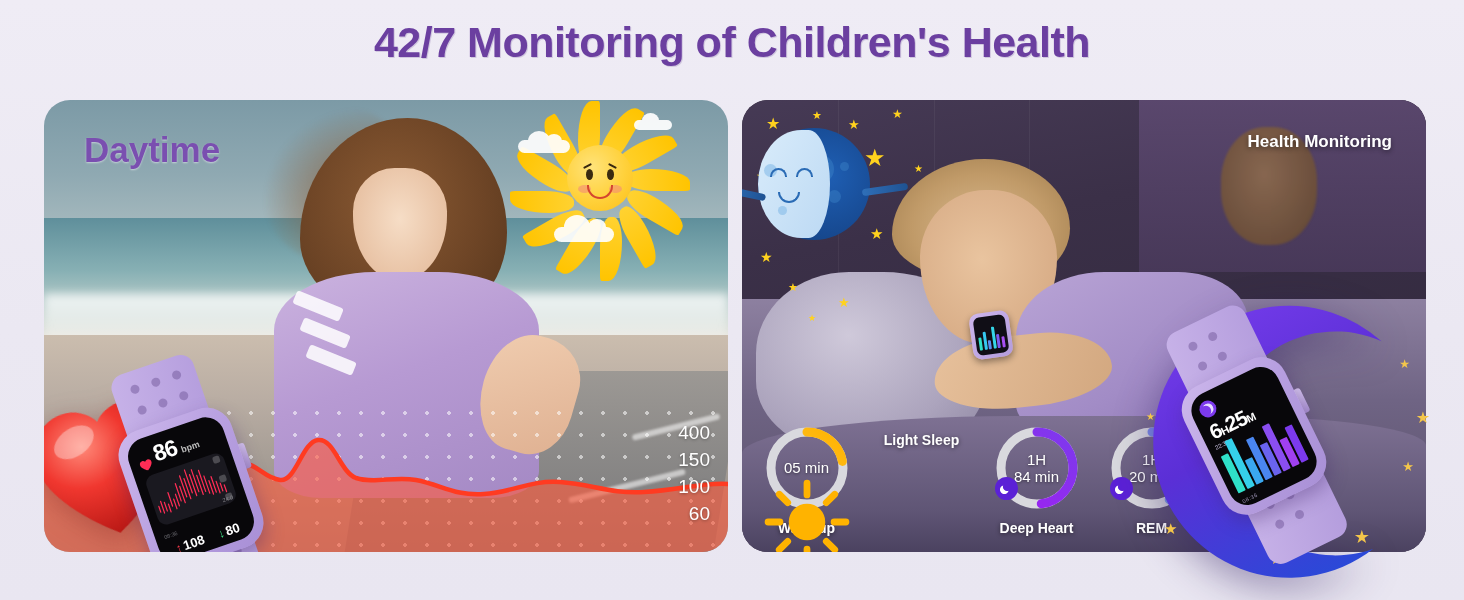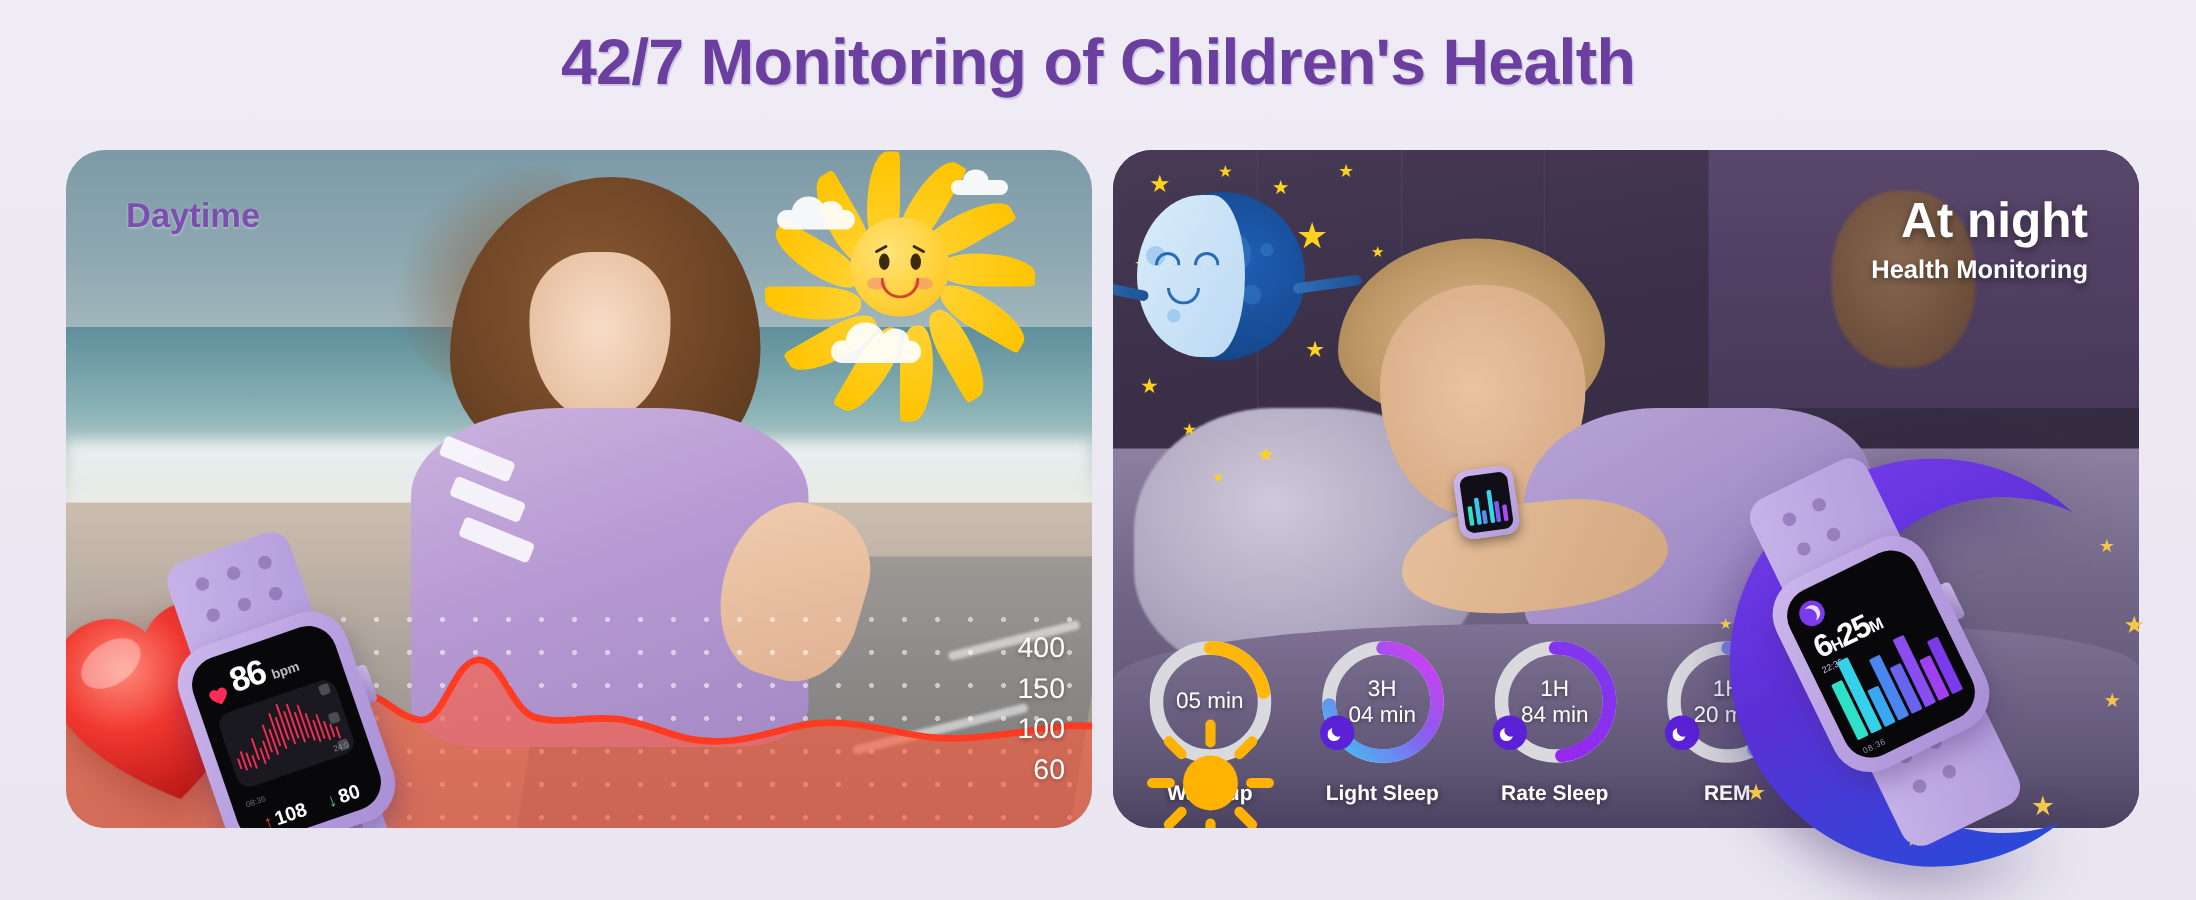--- a/index.html
+++ b/index.html
@@ -143,21 +143,21 @@
   .cloud-a::after  { width: 16px; height: 14px; top: -6px; left: 28px; }
   .cloud-b { top: 8px; right: -6px; width: 38px; height: 10px; }
   .cloud-b::before { width: 17px; height: 15px; top: -7px; left: 8px; }
   .cloud-c { bottom: 6px; left: 20px; width: 60px; height: 15px; }
   .cloud-c::before { width: 26px; height: 24px; top: -12px; left: 10px; }
   .cloud-c::after  { width: 18px; height: 16px; top: -8px; left: 34px; }
 
   
   .day-text { position: absolute; top: 30px; left: 40px; z-index: 6; }
   .daytime-title {
-    font-size: 23px; font-weight: 800; color: #7a4fb0;
+    font-size: 35px; font-weight: 800; color: #7a4fb0;
     text-shadow: 0 1px 2px rgba(255,255,255,.5);
     margin-bottom: 16px;
   }
   .feature-row { display: flex; align-items: center; margin-bottom: 14px; }
   .feature-label {
     font-size: 17px; font-weight: 700; color: #7a4fb0; line-height: 1.25;
     margin-left: 14px; text-shadow: 0 1px 2px rgba(255,255,255,.45);
   }
   .icon-heart {
     position: relative; width: 30px; height: 28px; flex: none;
@@ -635,21 +635,20 @@
       <span class="moon-crater" style="width:9px;height:9px;top:76px;left:20px;background:rgba(120,180,230,.5);"></span>
       <div class="moon-eye" style="top:38px;left:12px;"></div>
       <div class="moon-eye" style="top:38px;left:38px;"></div>
       <div class="moon-smile" style="top:62px;left:20px;"></div>
     </div>
     <div class="moon-arm" style="width:42px;top:62px;left:-34px;transform:rotate(12deg);"></div>
     <div class="moon-arm" style="width:46px;top:58px;right:-38px;transform:rotate(-8deg);"></div>
   </div>
 
   <div class="night-text">
-    <div class="night-title">At night</div>
     <div class="night-sub">Health Monitoring</div>
   </div>
 
   <div class="rings">
 
     <div class="ring-item">
       <div class="ring-wrap">
         <svg viewBox="0 0 88 88">
           <defs>
             <linearGradient id="g0" x1="0" y1="0" x2="1" y2="1">
@@ -676,42 +675,20 @@
               <line x1="4.8" y1="21.2" x2="7.3" y2="18.7"></line>
                 <line x1="18.7" y1="7.3" x2="21.2" y2="4.8"></line>
             </g>
           </svg>
         </span>
       </div>
       <div class="ring-label">Wake up</div>
     </div>
 
     <div class="ring-item">
-      <div class="ring-wrap">
-        <svg viewBox="0 0 88 88">
-          <defs>
-            <linearGradient id="g1" x1="0" y1="0" x2="1" y2="1">
-              <stop offset="0%" stop-color="#3ec6f0"></stop>
-              <stop offset="55%" stop-color="#8b5cf0"></stop>
-              <stop offset="100%" stop-color="#d63bf0"></stop>
-            </linearGradient>
-          </defs>
-          <circle cx="44" cy="44" r="36" fill="none" stroke="#d9d9de" stroke-width="9"></circle>
-          <circle cx="44" cy="44" r="36" fill="none" stroke="url(#g1)" stroke-width="9" stroke-linecap="round" stroke-dasharray="167.4 108.6"></circle>
-        </svg>
-        <div class="ring-value">
-          <span>3H</span>
-          <span>04 min</span>
-        </div>
-        <span class="ring-badge badge-moon">
-          <svg viewBox="0 0 12 12">
-              <path d="M8.6 7.8A4.2 4.2 0 013.2 2.4a4.4 4.4 0 105.4 5.4z" fill="#fff"></path>
-            </svg>
-        </span>
-      </div>
       <div class="ring-label">Light Sleep</div>
     </div>
 
     <div class="ring-item">
       <div class="ring-wrap">
         <svg viewBox="0 0 88 88">
           <defs>
             <linearGradient id="g2" x1="0" y1="0" x2="1" y2="1">
               <stop offset="0%" stop-color="#a020f0"></stop>
                 <stop offset="100%" stop-color="#7c3aed"></stop>
@@ -723,21 +700,21 @@
         <div class="ring-value">
           <span>1H</span>
           <span>84 min</span>
         </div>
         <span class="ring-badge badge-moon">
           <svg viewBox="0 0 12 12">
               <path d="M8.6 7.8A4.2 4.2 0 013.2 2.4a4.4 4.4 0 105.4 5.4z" fill="#fff"></path>
             </svg>
         </span>
       </div>
-      <div class="ring-label">Rate Sleep</div>
+      <div class="ring-label">Deep Heart</div>
     </div>
 
     <div class="ring-item">
       <div class="ring-wrap">
         <svg viewBox="0 0 88 88">
           <defs>
             <linearGradient id="g3" x1="0" y1="0" x2="1" y2="1">
               <stop offset="0%" stop-color="#7fb6e8"></stop>
                 <stop offset="100%" stop-color="#7b7ce8"></stop>
             </linearGradient>

